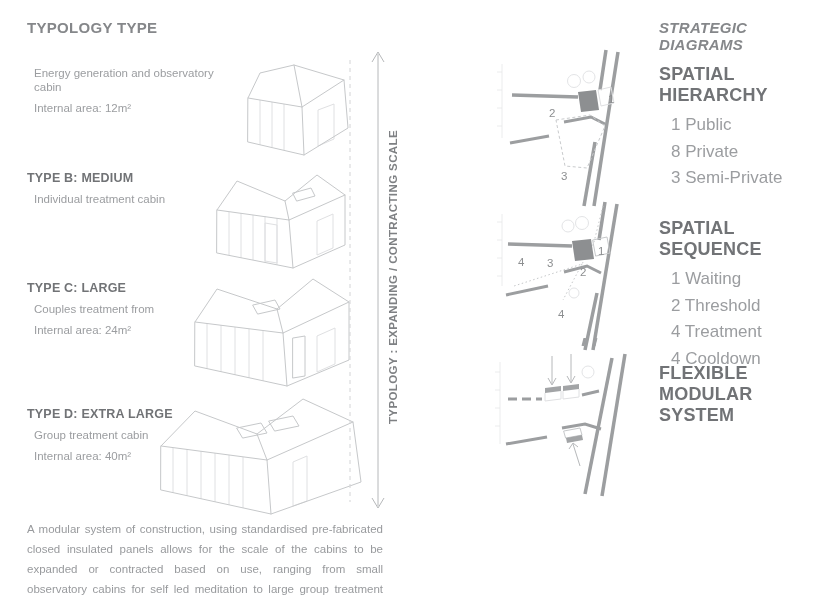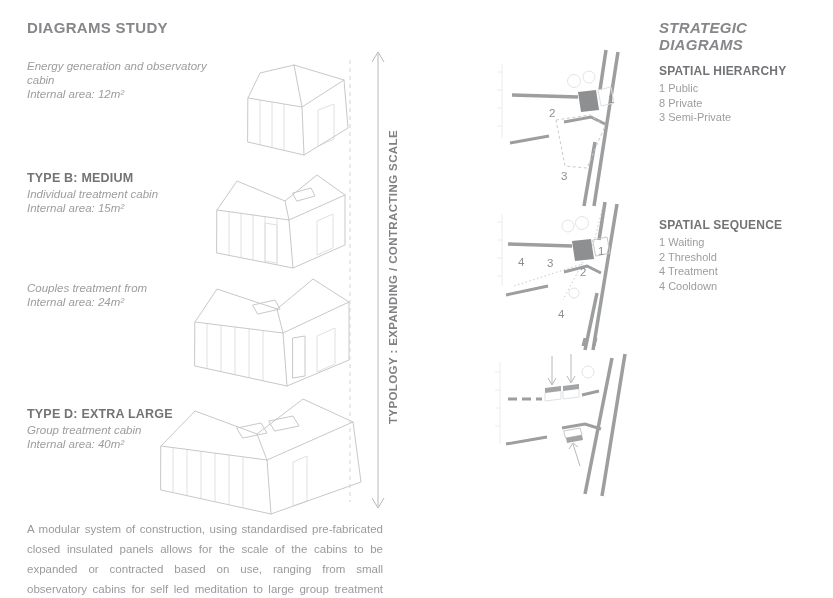--- a/index.html
+++ b/index.html
@@ -8,30 +8,30 @@
     font-family:"Liberation Sans",sans-serif;
   }
   .abs{position:absolute;}
   .main-title{
     font-size:15px;font-weight:bold;color:#85878a;letter-spacing:.3px;
   }
   .type-head{
     font-size:12.5px;font-weight:bold;color:#717376;letter-spacing:.2px;margin:0 0 2px 0;
   }
   .body-line{
-    font-size:11.5px;color:#9b9da0;line-height:14px;margin:0;font-style:italic;
+    font-size:11.5px;color:#9b9da0;line-height:14px;margin:7px;
   }
   .para{
     font-size:11.5px;color:#989a9d;line-height:20px;text-align:justify;margin:0;
   }
   .sec-head{
-    font-size:12px;font-weight:bold;color:#717376;letter-spacing:.2px;margin:0 0 3px 0;
+    font-size:18px;font-weight:bold;color:#717376;letter-spacing:.2px;margin:0 0 3px 0;
   }
   .sec-line{
-    font-size:11px;color:#9b9da0;line-height:14.6px;margin:0;
+    font-size:17px;color:#9b9da0;line-height:14.6px;margin:12px;
   }
   .axis-label{
     font-size:11.5px;font-weight:bold;color:#7e8083;letter-spacing:.4px;white-space:nowrap;
     transform:translate(-50%,-50%) rotate(-90deg);
   }
   svg{display:block;}
   .wire{stroke:#c6c8ca;fill:none;stroke-width:1;stroke-linejoin:round;stroke-linecap:round;}
   .wire2{stroke:#dfe0e2;fill:none;stroke-width:1;stroke-linejoin:round;}
   .road{stroke:#9c9ea0;fill:none;stroke-width:3.5;stroke-linecap:butt;}
   .road-thin{stroke:#9c9ea0;fill:none;stroke-width:3;}
@@ -42,34 +42,34 @@
   .tree{stroke:#e3e4e6;fill:none;stroke-width:1;}
   .ctx{stroke:#e6e7e8;fill:none;stroke-width:.8;}
   .dnum{font-family:"Liberation Sans",sans-serif;font-size:11.5px;fill:#8c8e90;}
   .arrowline{stroke:#b6b8ba;fill:none;stroke-width:1;}
 </style>
 </head>
 <body>
 
 <div id="sheet">
 
-  <div class="abs main-title" style="left:27px;top:19px;">DIAGRAMS STUDY</div>
+  <div class="abs main-title" style="left:27px;top:19px;">TYPOLOGY TYPE</div>
 
   <div class="abs" style="left:27px;top:59px;width:210px;">
     <p class="body-line">Energy generation and observatory cabin</p>
     <p class="body-line">Internal area: 12m²</p>
   </div>
 
   <div class="abs" style="left:27px;top:171px;width:210px;">
     <p class="type-head">TYPE B: MEDIUM</p>
     <p class="body-line">Individual treatment cabin</p>
-    <p class="body-line">Internal area: 15m²</p>
   </div>
 
   <div class="abs" style="left:27px;top:281px;width:210px;">
+    <p class="type-head">TYPE C: LARGE</p>
     <p class="body-line">Couples treatment from</p>
     <p class="body-line">Internal area: 24m²</p>
   </div>
 
   <div class="abs" style="left:27px;top:407px;width:210px;">
     <p class="type-head">TYPE D: EXTRA LARGE</p>
     <p class="body-line">Group treatment cabin</p>
     <p class="body-line">Internal area: 40m²</p>
   </div>
 
@@ -187,14 +187,17 @@
     <path class="wire2" d="M55 55 L55 63 L71 61 L71 53 M73 53 L73 61 L89 59 L89 51"></path>
     <path class="arrowline" d="M62 18 L62 46 M58 40 L62 47 L66 40"></path>
     <path class="arrowline" d="M81 16 L81 44 M77 38 L81 45 L85 38"></path>
     <path class="road-thin" d="M72 90 L95 86 L111 91"></path>
     <path class="wire" d="M74 93 L90 90 L92 97 L76 100 Z"></path>
     <path class="mfill" d="M76 100 L92 97 L93 102 L77 105 Z"></path>
     <path class="arrowline" d="M90 128 L83 106 M79 111 L83 105 L88 109"></path>
     <path class="road-thin" d="M16 106 L57 99"></path>
   </svg>
 
+  <div class="abs" style="left:659px;top:363px;width:170px;">
+    <p class="sec-head">FLEXIBLE MODULAR SYSTEM</p>
+  </div>
 
 </div>
 
 </body></html>

